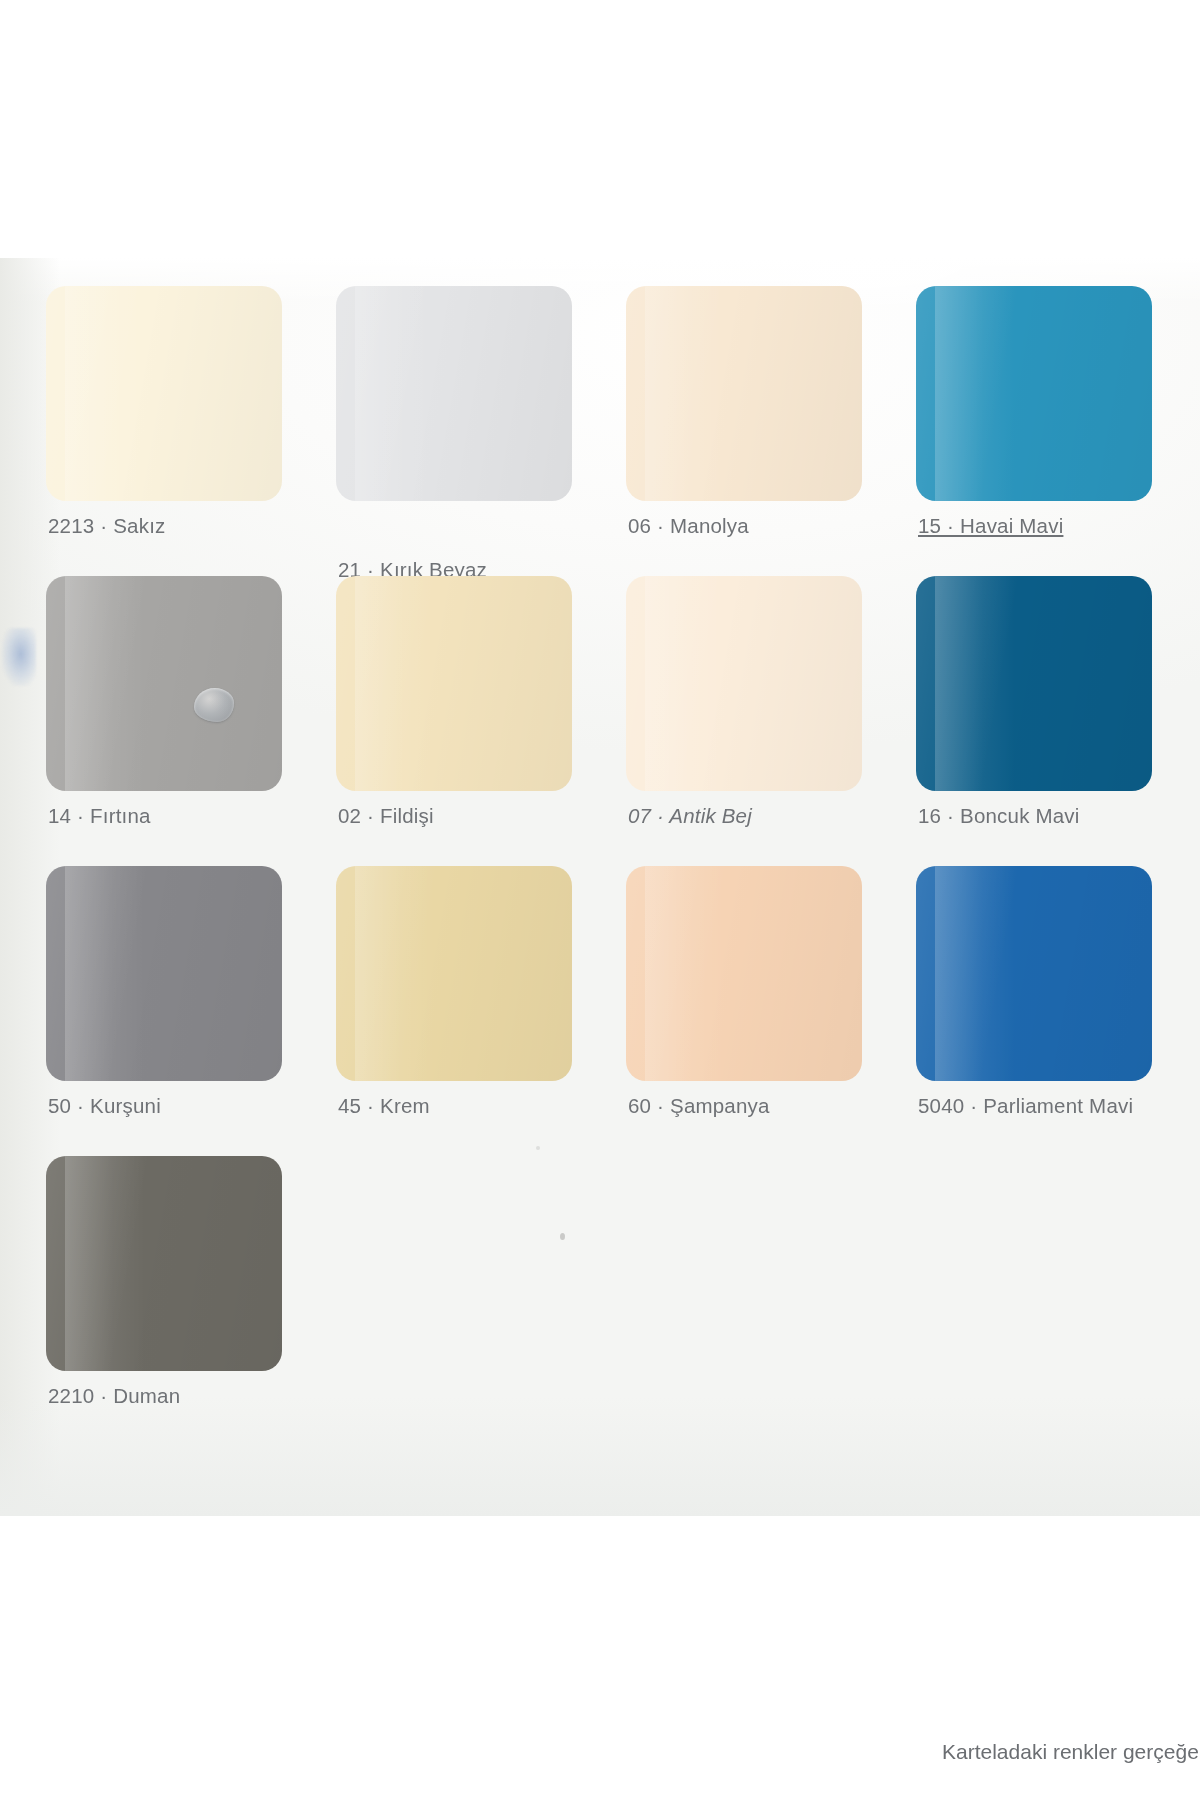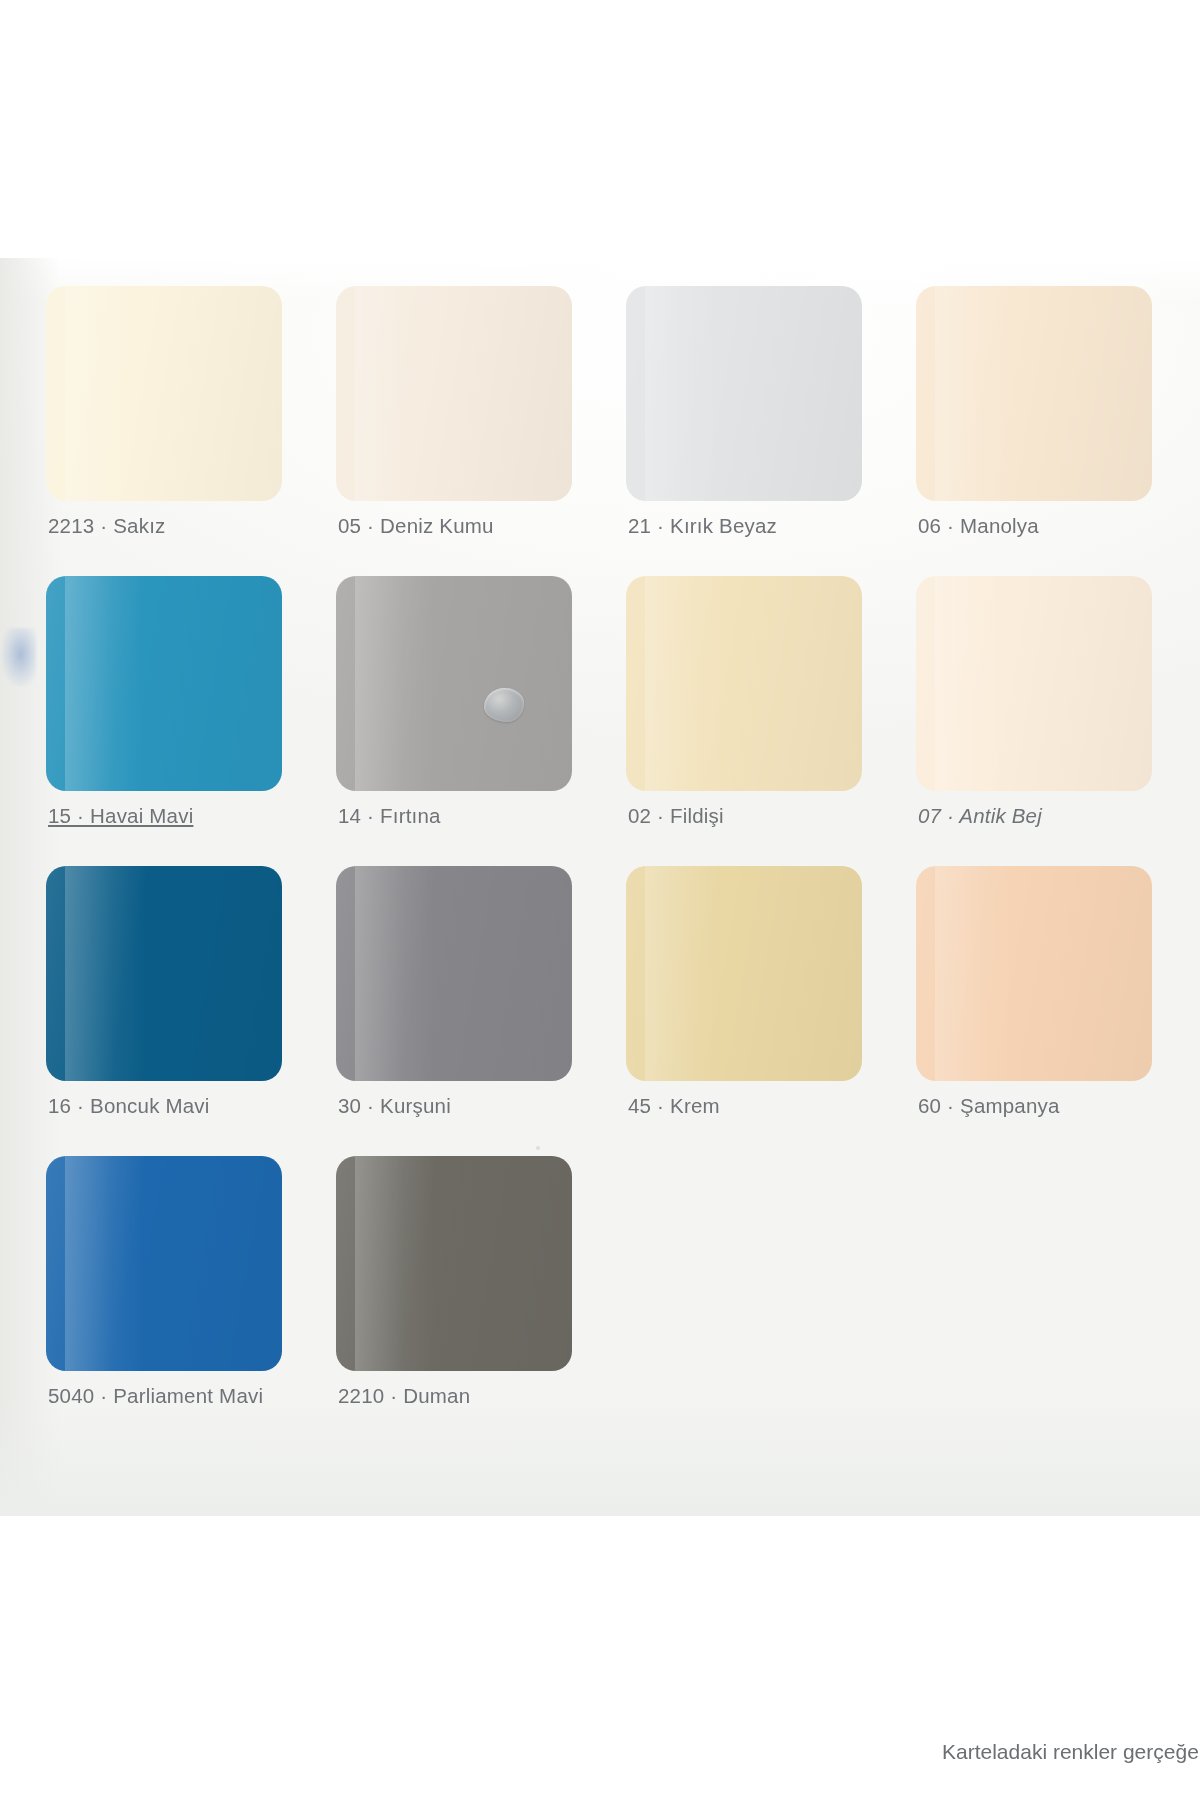--- a/index.html
+++ b/index.html
@@ -170,30 +170,24 @@
     <div class="speck" style="left:840px; top:380px; width:4px; height:4px; opacity:.55;"></div>
 
     <div id="swatch-grid">
         <div class="swatch-cell">
           <div class="swatch-chip" style="background: rgb(251, 243, 221);">
             <div class="chip-gloss"></div>
           </div>
           <div class="swatch-label" style="color: rgb(111, 114, 118);">2213 · Sakız</div>
         </div>
         <div class="swatch-cell">
-          <div class="swatch-chip" style="background: rgb(246, 236, 223);">
-            <div class="chip-gloss"></div>
-          </div>
-          <div class="swatch-label" style="color: rgb(111, 114, 118);">05 · Deniz Kumu</div>
-        </div>
-        <div class="swatch-cell">
           <div class="swatch-chip" style="background: rgb(227, 228, 230);">
             <div class="chip-gloss"></div>
           </div>
-          <div class="swatch-label" style="color: rgb(111, 114, 118);">21 · Kırık Beyaz</div>
+          <div class="swatch-label" style="color: rgb(111, 114, 118); margin-top: 44px;">21 · Kırık Beyaz</div>
         </div>
         <div class="swatch-cell">
           <div class="swatch-chip" style="background: rgb(248, 232, 210);">
             <div class="chip-gloss"></div>
           </div>
           <div class="swatch-label" style="color: rgb(111, 114, 118);">06 · Manolya</div>
         </div>
         <div class="swatch-cell">
           <div class="swatch-chip" style="background: rgb(42, 149, 189);">
             <div class="chip-gloss"></div>
@@ -222,21 +216,21 @@
         <div class="swatch-cell">
           <div class="swatch-chip" style="background: rgb(11, 93, 136);">
             <div class="chip-gloss"></div>
           </div>
           <div class="swatch-label" style="color: rgb(111, 114, 118);">16 · Boncuk Mavi</div>
         </div>
         <div class="swatch-cell">
           <div class="swatch-chip" style="background: rgb(134, 134, 138);">
             <div class="chip-gloss"></div>
           </div>
-          <div class="swatch-label" style="color: rgb(111, 114, 118);">30 · Kurşuni</div>
+          <div class="swatch-label" style="color: rgb(111, 114, 118);">50 · Kurşuni</div>
         </div>
         <div class="swatch-cell">
           <div class="swatch-chip" style="background: rgb(233, 215, 164);">
             <div class="chip-gloss"></div>
           </div>
           <div class="swatch-label" style="color: rgb(111, 114, 118);">45 · Krem</div>
         </div>
         <div class="swatch-cell">
           <div class="swatch-chip" style="background: rgb(246, 211, 180);">
             <div class="chip-gloss"></div>

